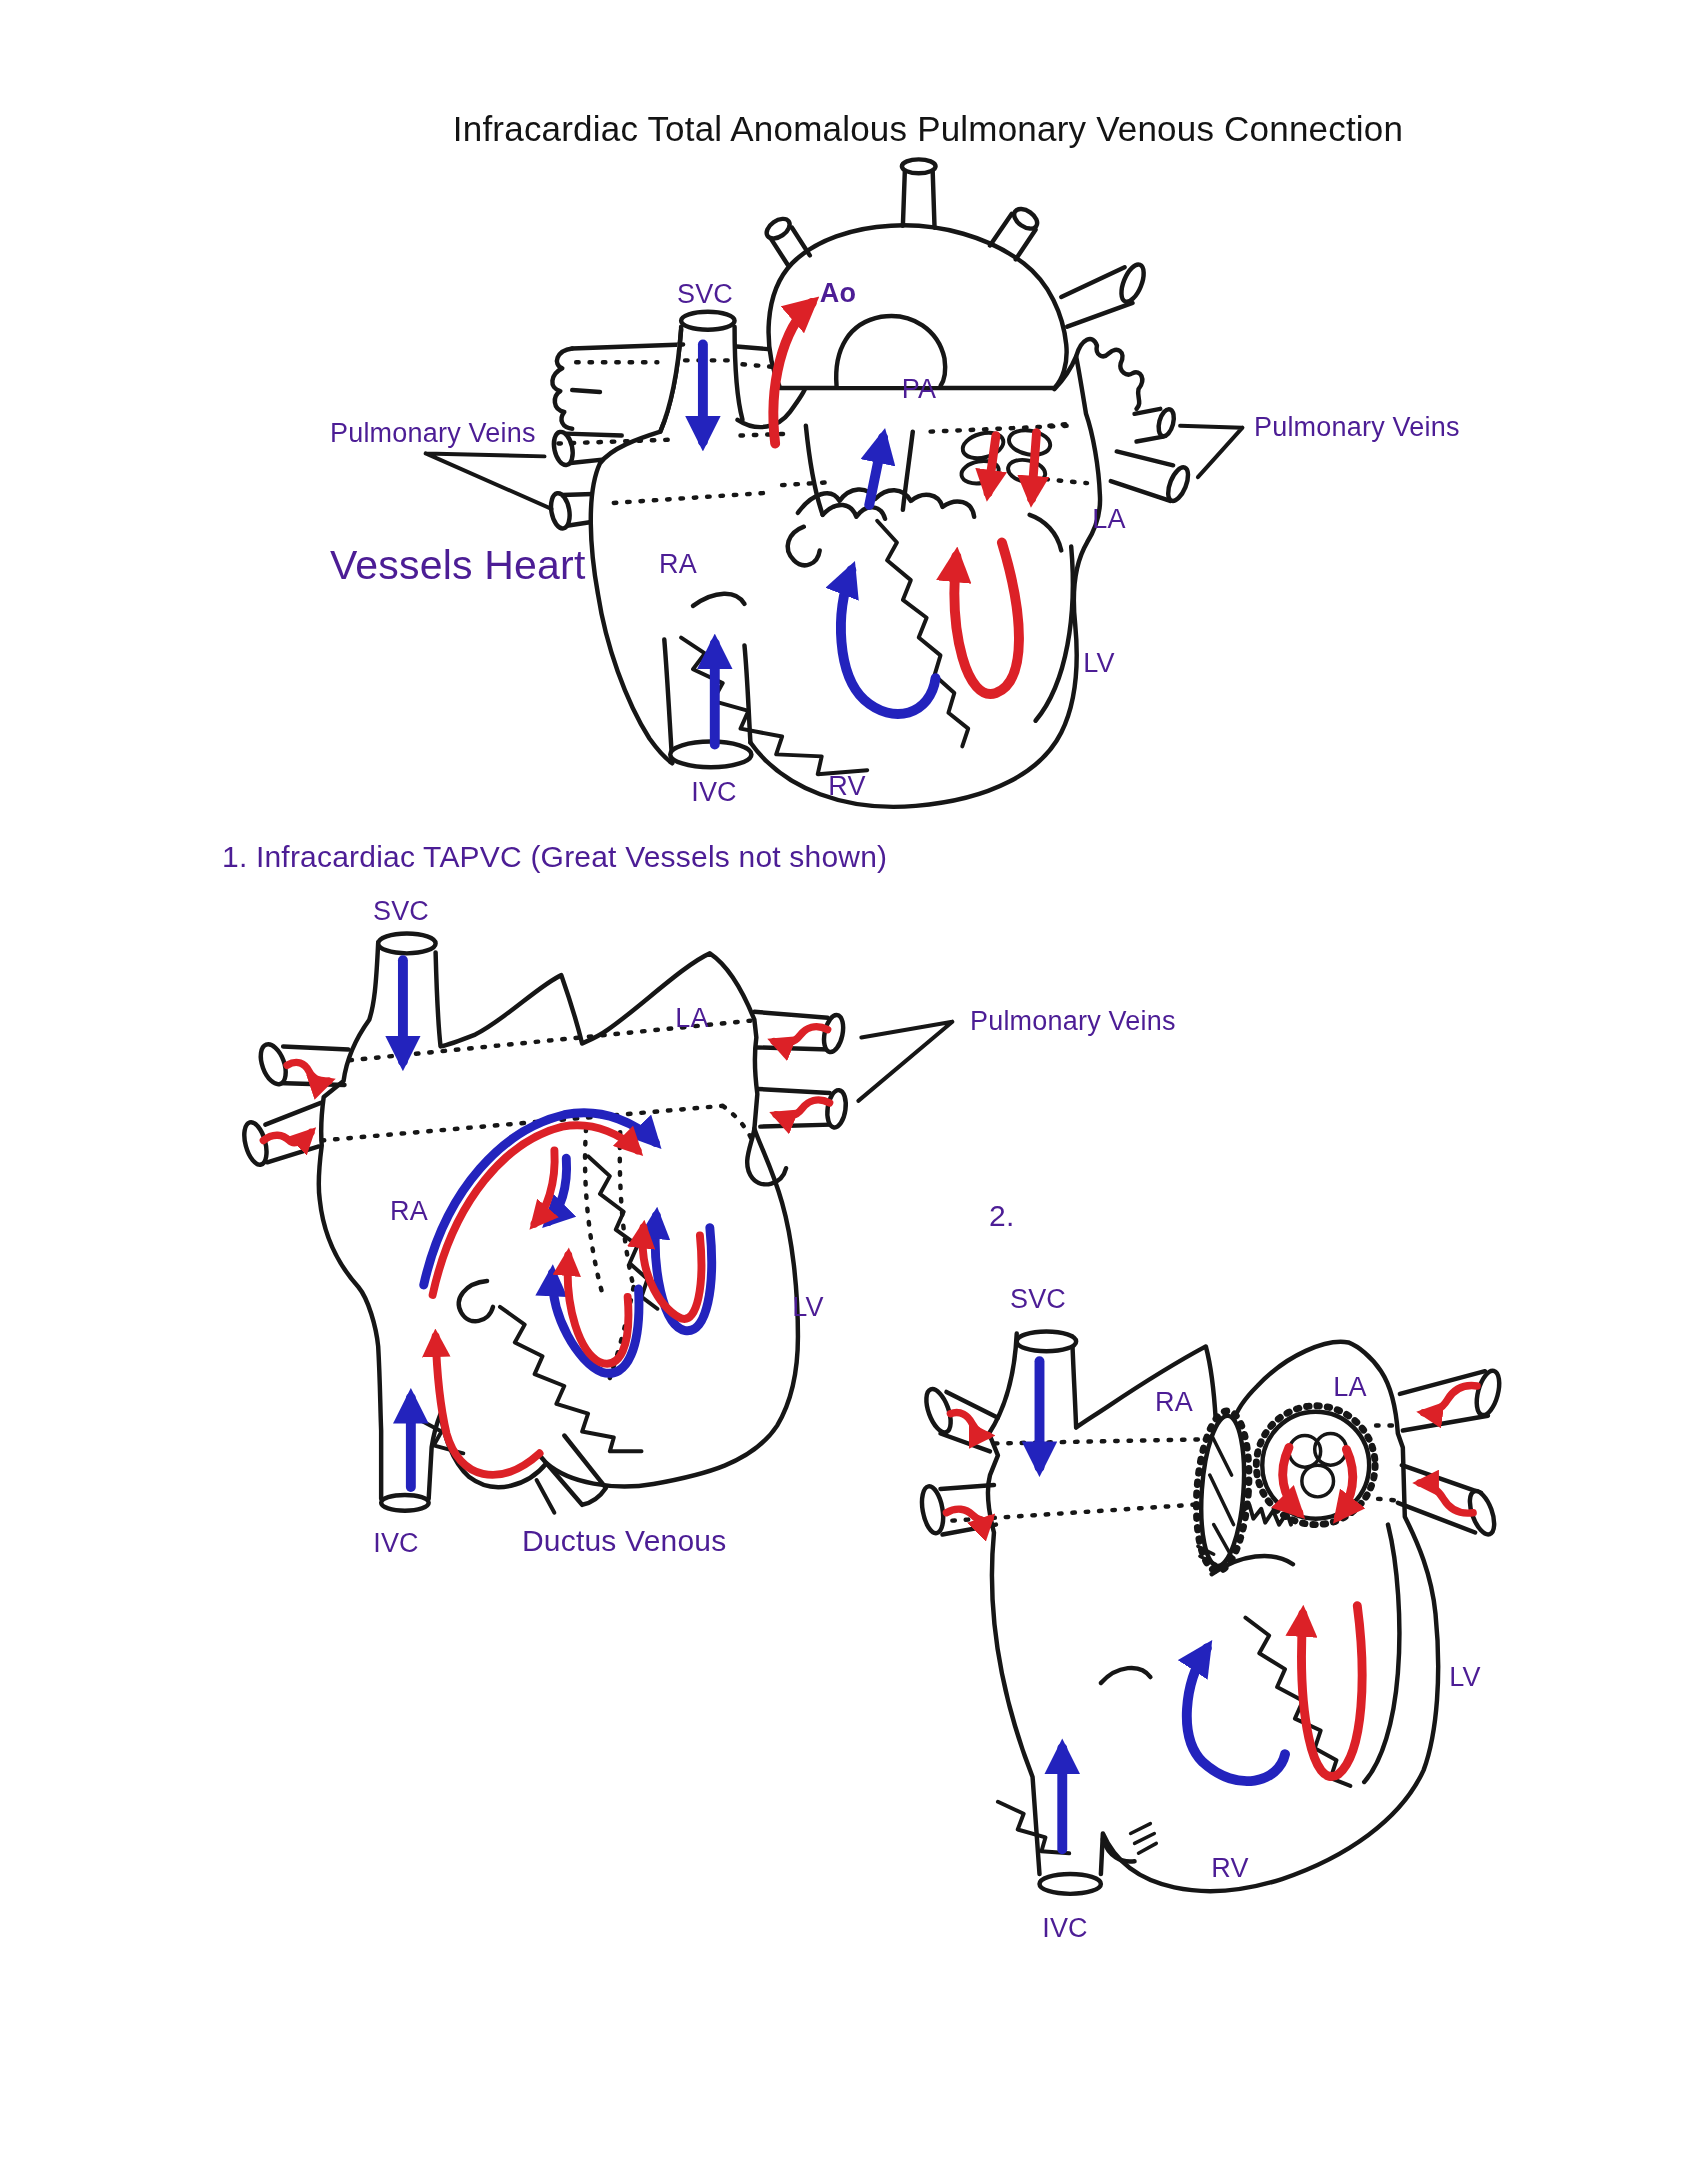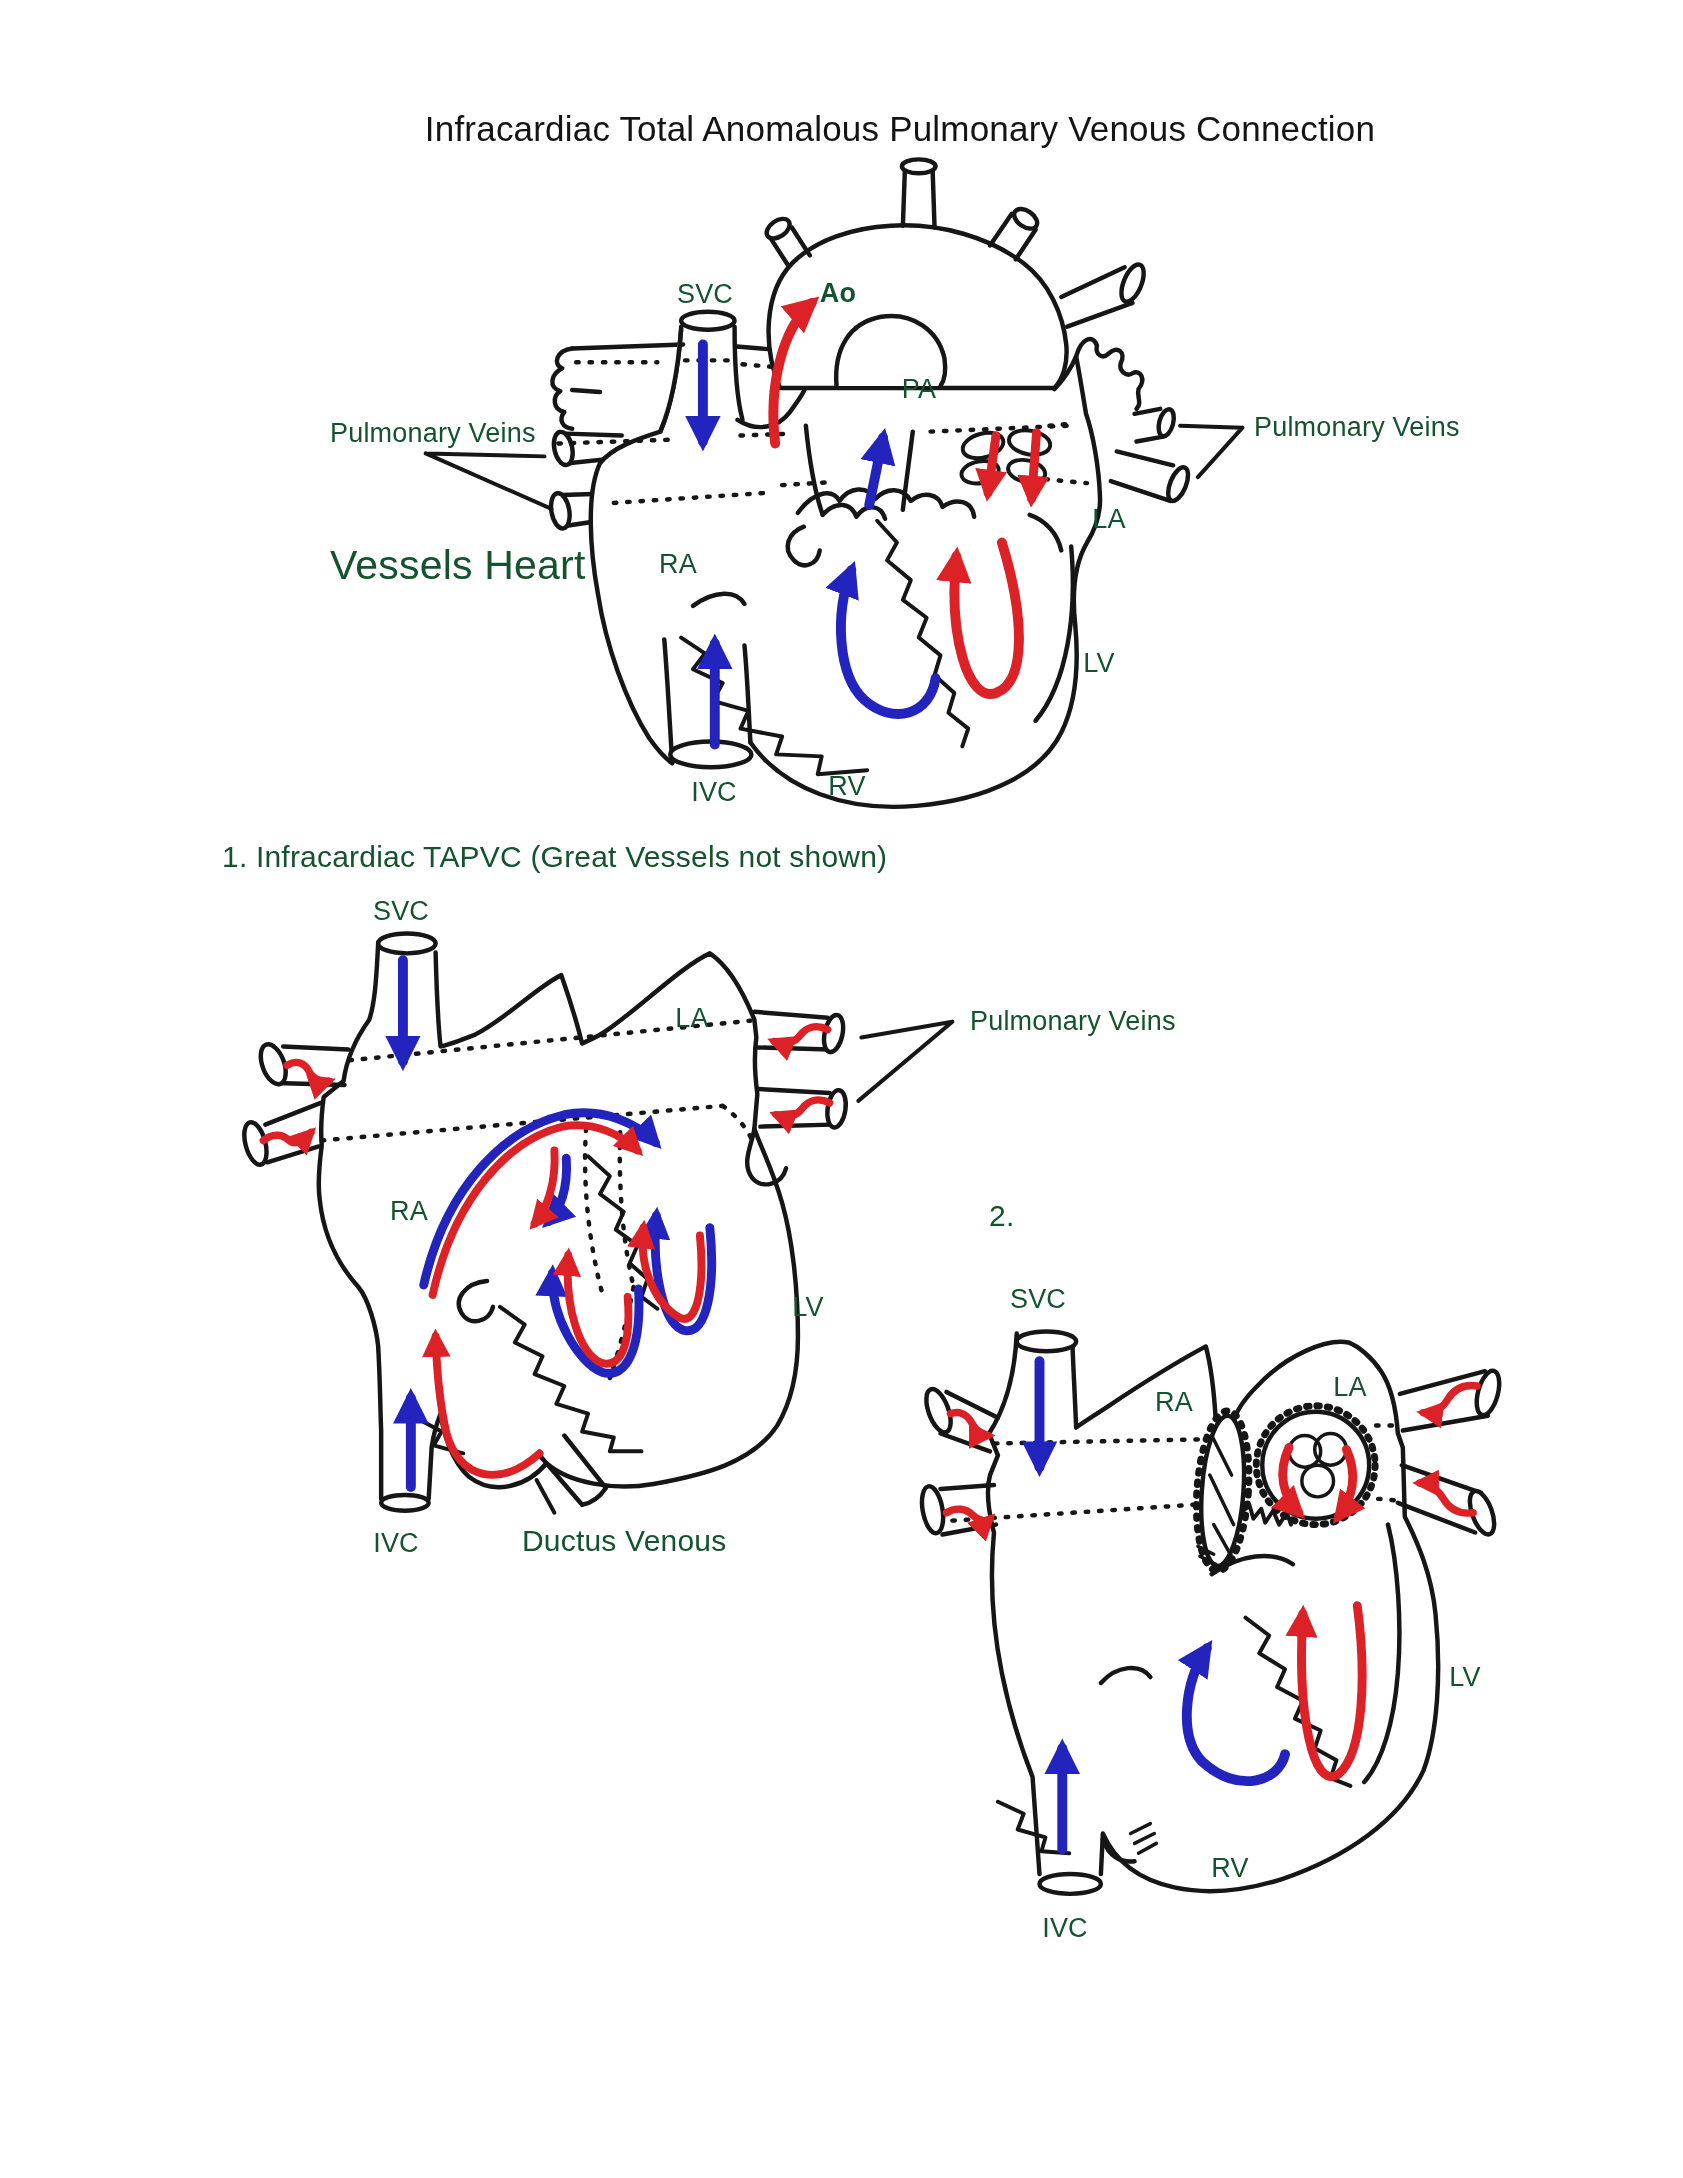--- a/index.html
+++ b/index.html
@@ -1,19 +1,19 @@
 <!DOCTYPE html>
 <html><head>
 <meta charset="utf-8">
 <style>
   html,body{margin:0;padding:0;background:#ffffff;}
   #page{position:relative;width:1683px;height:2178px;background:#ffffff;overflow:hidden;
         font-family:"Liberation Sans",sans-serif;}
   #art{position:absolute;left:0;top:0;}
-  .lbl{position:absolute;font:27px/1.05 "Liberation Sans",sans-serif;color:#14532d;
+  .lbl{position:absolute;font:27px/1.05 "Liberation Sans",sans-serif;color:#4c1d95;
        transform:translate(-50%,-50%);white-space:nowrap;letter-spacing:0.2px;}
   .lbl.left{transform:translate(0,-50%);}
   .s30{font-size:30px;}
   .s40{font-size:41px;}
   .title{font-size:35px;color:#141414;}
 </style>
 </head>
 <body>
 
 <div id="page">
@@ -226,21 +226,21 @@
       <path marker-end="url(#ar)" stroke-width="7.5" d="M956,1528 C966,1522 976,1524 982,1530 C988,1536 996,1538 1000,1534"></path>
       <path marker-end="url(#ar)" stroke-width="7.5" d="M1492,1400 C1478,1398 1468,1404 1462,1414 C1456,1424 1446,1428 1438,1427"></path>
       <path marker-end="url(#ar)" stroke-width="7.5" d="M1488,1528 C1474,1530 1464,1524 1458,1514 C1452,1504 1442,1498 1434,1498"></path>
       <path marker-end="url(#ar)" d="M1302,1462 C1290,1488 1296,1512 1312,1528"></path>
       <path marker-end="url(#ar)" d="M1360,1464 C1372,1490 1366,1514 1352,1532"></path>
       <path marker-end="url(#ar)" d="M1371,1622 C1380,1690 1378,1770 1352,1792 C1326,1810 1310,1730 1316,1630"></path>
     </g>
   </g>
 </svg>
 
-  <div class="lbl title" style="left:900px;top:129px;">Infracardiac Total Anomalous Pulmonary Venous Connection</div>
+  <div class="lbl title" style="left:928px;top:129px;">Infracardiac Total Anomalous Pulmonary Venous Connection</div>
 
   <div class="lbl" style="left:705px;top:294px;">SVC</div>
   <div class="lbl" style="left:838px;top:293px;font-weight:bold;">Ao</div>
   <div class="lbl" style="left:891px;top:389px;margin-left:28px;">PA</div>
   <div class="lbl left" style="left:330px;top:433px;">Pulmonary Veins</div>
   <div class="lbl left" style="left:1254px;top:427px;">Pulmonary Veins</div>
   <div class="lbl left s40" style="left:330px;top:566px;">Vessels Heart</div>
   <div class="lbl" style="left:678px;top:564px;">RA</div>
   <div class="lbl" style="left:1109px;top:519px;">LA</div>
   <div class="lbl" style="left:1099px;top:663px;">LV</div>

